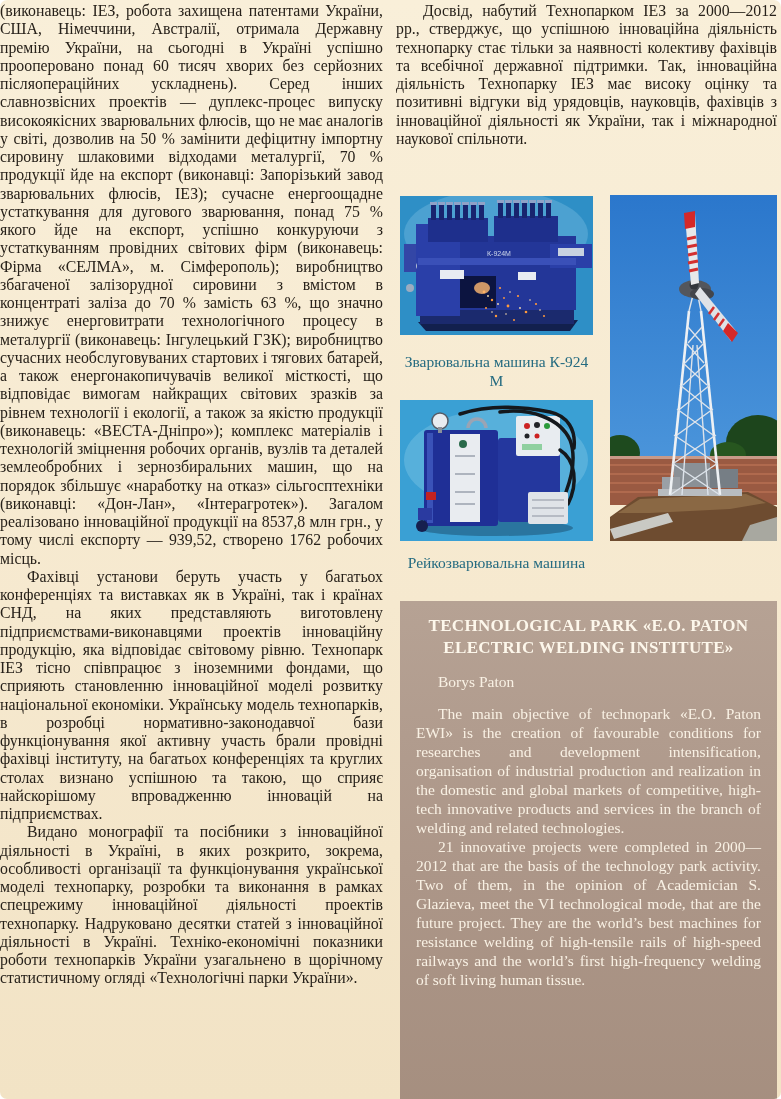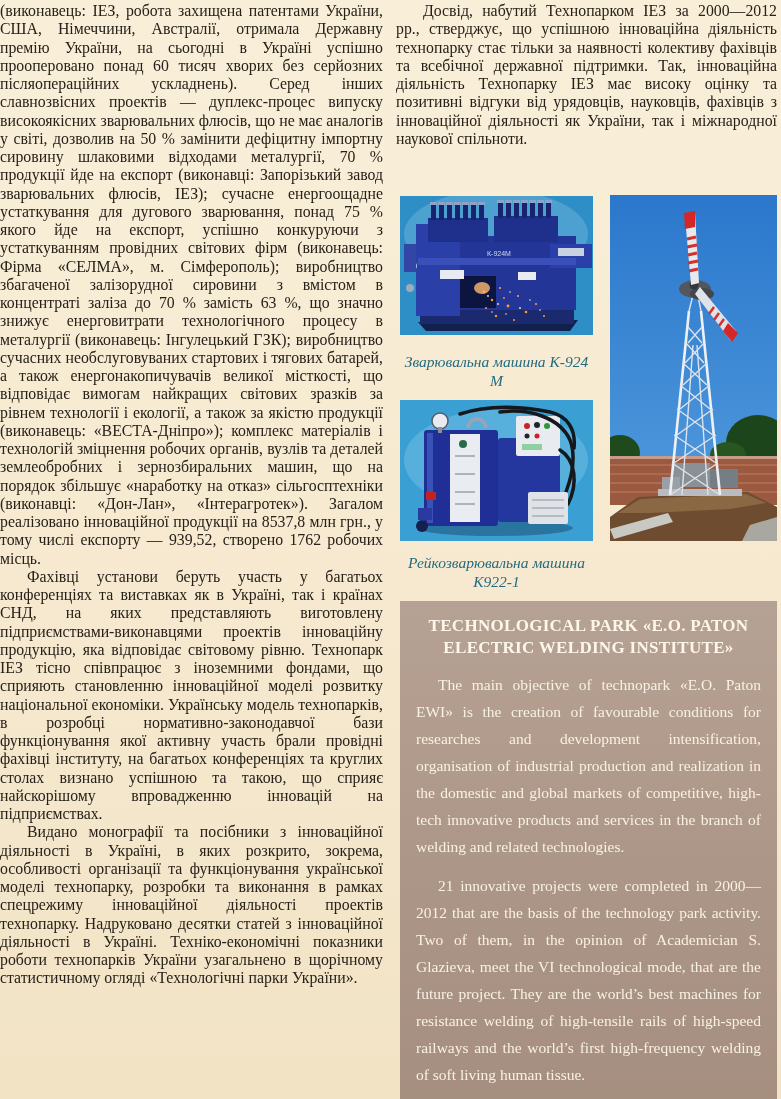--- a/index.html
+++ b/index.html
@@ -3,20 +3,21 @@
 <meta charset="utf-8">
 <style>
   html,body{margin:0;padding:0;}
   .page{
     position:relative;
     width:781px;height:1099px;
     background:linear-gradient(180deg,#f9efd9 0%,#f6e9cf 55%,#f2e3c5 100%);
     font-family:"Liberation Serif", serif;
     color:#27211a;
     overflow:hidden;
+    border-radius:7px;
   }
   .col{position:absolute;top:2px;}
   .col-left{left:0;width:383px;}
   .col-right{left:396px;width:381px;}
   .para{
     margin:0;
     font-size:15.8px;
     line-height:18.25px;
     text-align:justify;
     text-indent:27px;
@@ -24,21 +25,20 @@
   }
   .para.first{text-indent:0;}
   
   .figure{position:absolute;margin:0;}
   .figure svg{display:block;}
   .fig-k924m{left:400px;top:196px;width:193px;height:139px;}
   .fig-k922{left:400px;top:400px;width:193px;height:141px;}
   .fig-tower{left:610px;top:195px;width:167px;height:346px;}
   .caption{
     position:absolute;
-    font-style:italic;
     color:#256b80;
     font-size:15.5px;
     line-height:19px;
   }
   .cap-k924m{left:400px;top:352px;width:193px;text-align:center;}
   .cap-k922{left:400px;top:553px;width:193px;text-align:center;}
   .cap-tower{left:610px;top:553px;width:167px;text-align:right;}
   .caption .cap-line{display:block;}
   
   .infobox{
@@ -65,23 +65,23 @@
   }
   .infobox .bio{
     margin:0 16px;
     font-style:italic;
     font-size:15.5px;
     line-height:19.3px;
     text-align:justify;
     text-indent:22px;
   }
   .infobox .box-para{
-    margin:12px 16px;
+    margin:0 16px;
     font-size:15.5px;
-    line-height:27px;
+    line-height:19px;
     text-align:justify;
     text-indent:22px;
   }
   .infobox .box-para.gap{margin-top:13px;}
 </style>
 </head>
 <body>
 
 <div class="page">
 
@@ -215,21 +215,20 @@
           <line x1="132" y1="108" x2="164" y2="108"></line>
         <line x1="132" y1="116" x2="164" y2="116"></line>
       </g>
       <rect x="26" y="92" width="10" height="8" fill="#c22222"></rect>
       <rect x="18" y="108" width="14" height="12" fill="#2a3aa0"></rect>
       <circle cx="22" cy="126" r="6" fill="#16204e"></circle>
     </svg>
   </figure>
   <figcaption class="caption cap-k922">
     <span class="cap-line">Рейкозварювальна машина</span>
-    <span class="cap-line">К922-1</span>
   </figcaption>
 
   <figure class="figure fig-tower">
     <svg width="167" height="346" viewBox="0 0 167 346">
       <defs>
         <linearGradient id="sky" x1="0" y1="0" x2="0" y2="1">
           <stop offset="0" stop-color="#2b77cc"></stop>
           <stop offset="1" stop-color="#4a94da"></stop>
         </linearGradient>
       </defs>
@@ -286,17 +285,18 @@
       <g stroke="#d43030" stroke-width="2.5">
         <line x1="104" y1="112" x2="99" y2="119"></line>
         <line x1="109" y1="118" x2="104" y2="125"></line>
         <line x1="114" y1="124" x2="109" y2="131"></line>
       </g>
     </svg>
   </figure>
 
   <section class="infobox" lang="en">
     <h2>TECHNOLOGICAL PARK «E.O. PATON ELECTRIC WELDING INSTITUTE»</h2>
+    <p class="author">Borys Paton</p>
     <p class="box-para gap">The main objective of technopark «E.O. Paton EWI» is the creation of favourable conditions for researches and development intensification, organisation of industrial production and realization in the domestic and global markets of competitive, high-tech innovative products and services in the branch of welding and related technologies.</p>
     <p class="box-para">21 innovative projects were completed in 2000—2012 that are the basis of the technology park activity. Two of them, in the opinion of Academician S. Glazieva, meet the VI technological mode, that are the future project. They are the world’s best machines for resistance welding of high-tensile rails of high-speed railways and the world’s first high-frequency welding of soft living human tissue.</p>
   </section>
 
 </div>
 
 </body></html>

